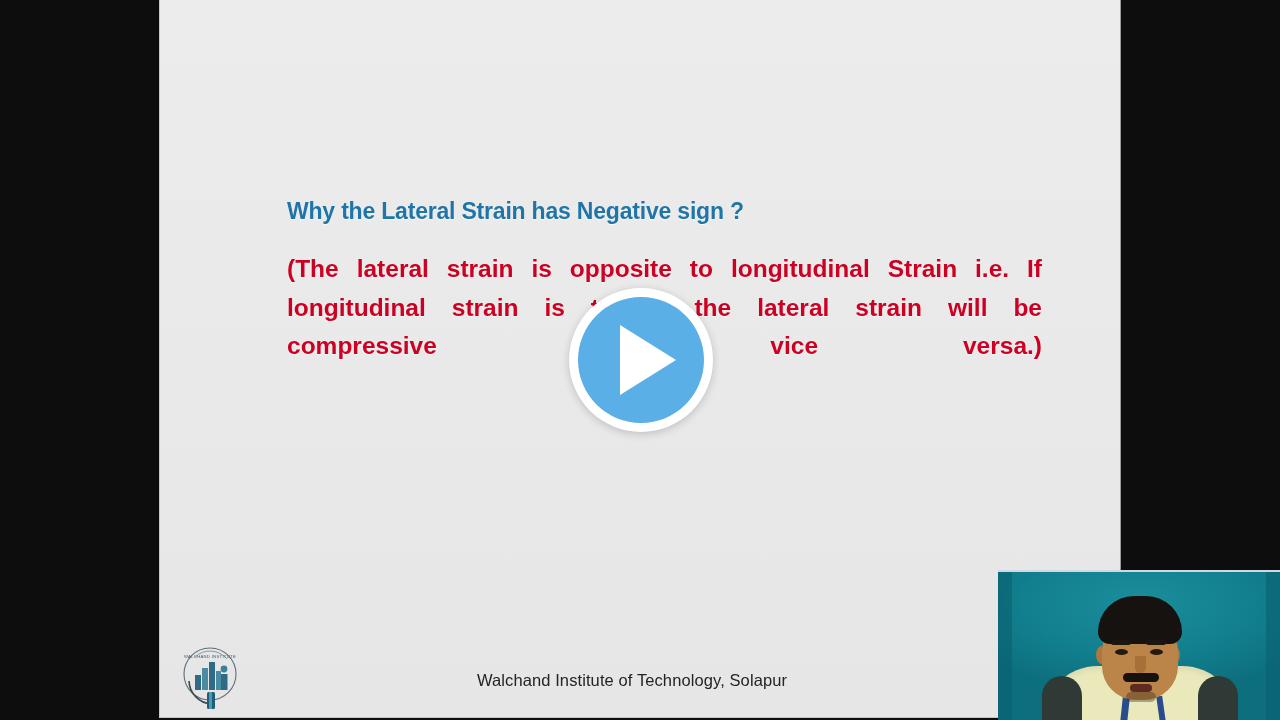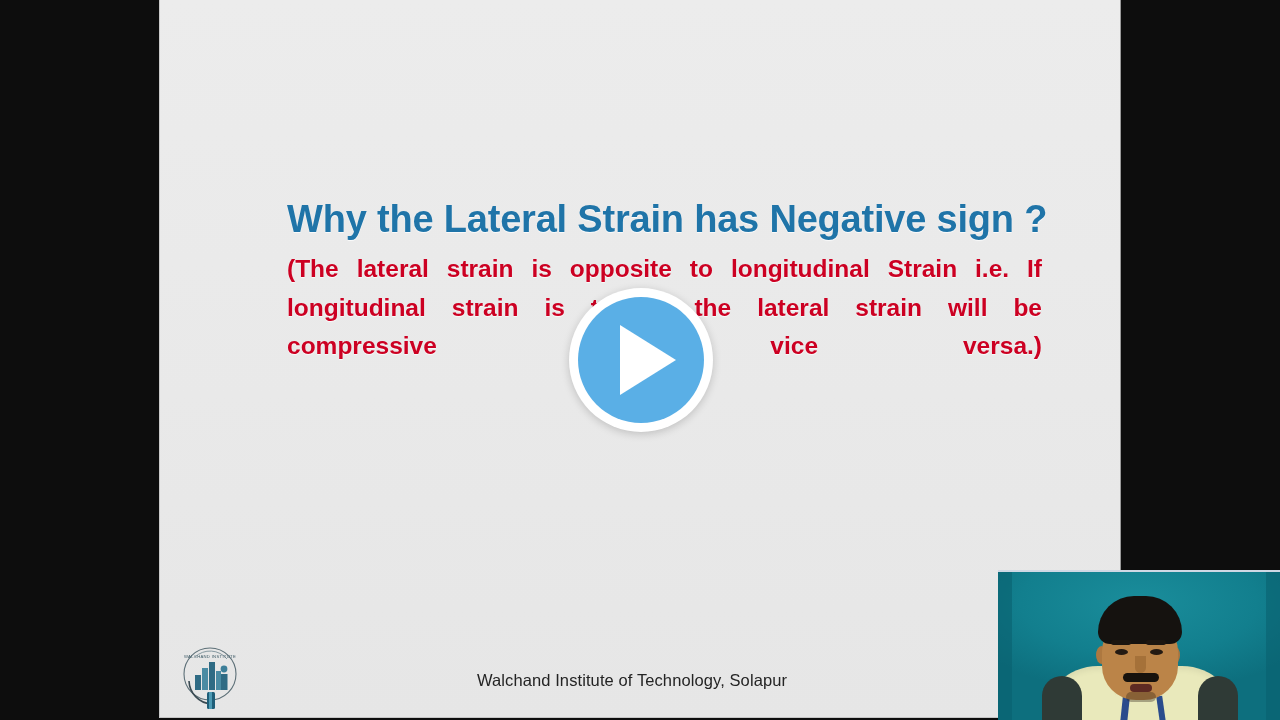--- a/index.html
+++ b/index.html
@@ -52,21 +52,21 @@
     inset: 0;
     background: linear-gradient(180deg, #ececec 0%, #e9e9e9 55%, #e6e6e6 100%);
   }
 
   
   #slide-title {
     position: absolute;
     left: 127px;
     top: 198px;
     width: 700px;
-    font-size: 38px;
+    font-size: 23px;
     font-weight: bold;
     letter-spacing: -0.2px;
     color: #1f74a8;
     text-shadow: 0 1px 1px rgba(255,255,255,0.85);
     white-space: nowrap;
   }
 
   #slide-body {
     position: absolute;
     left: 127px;

